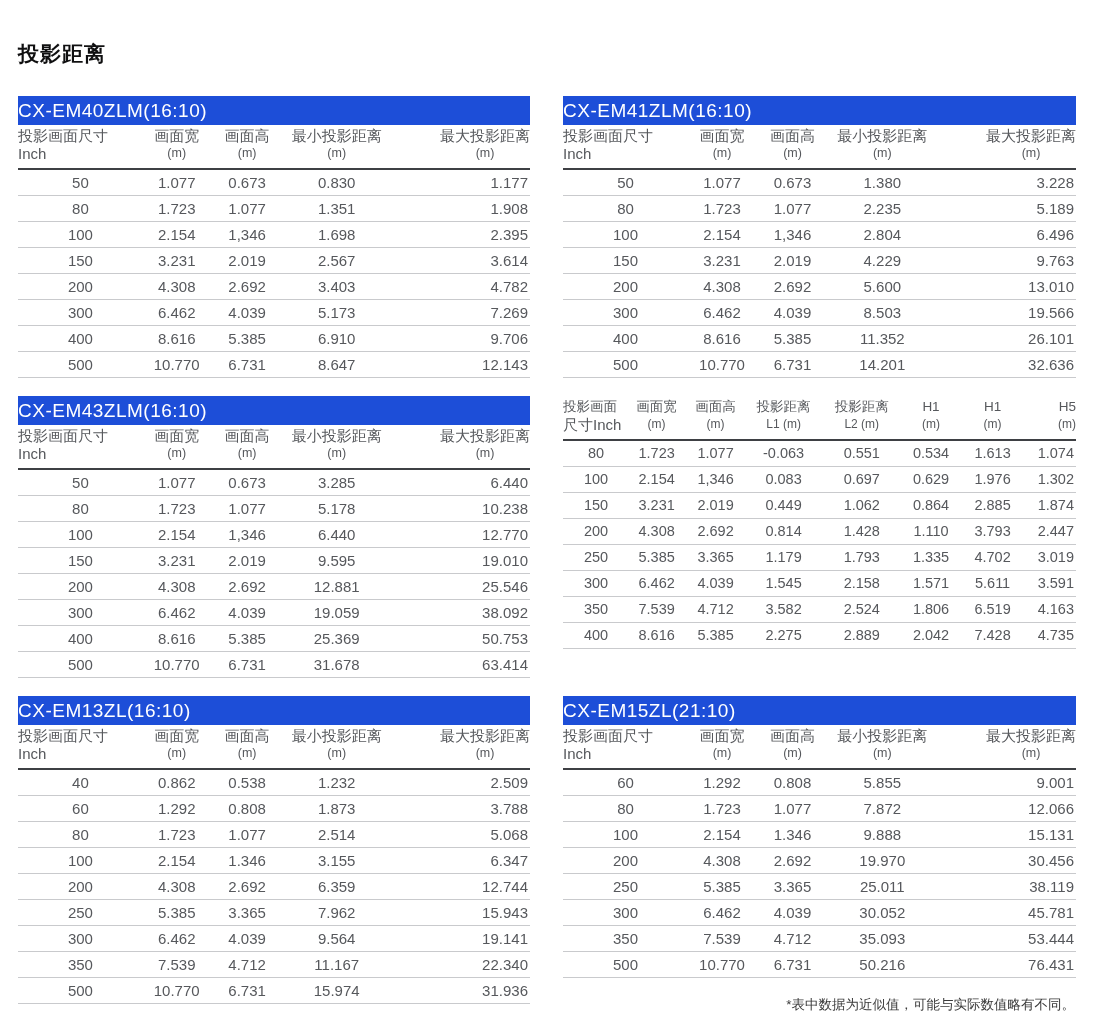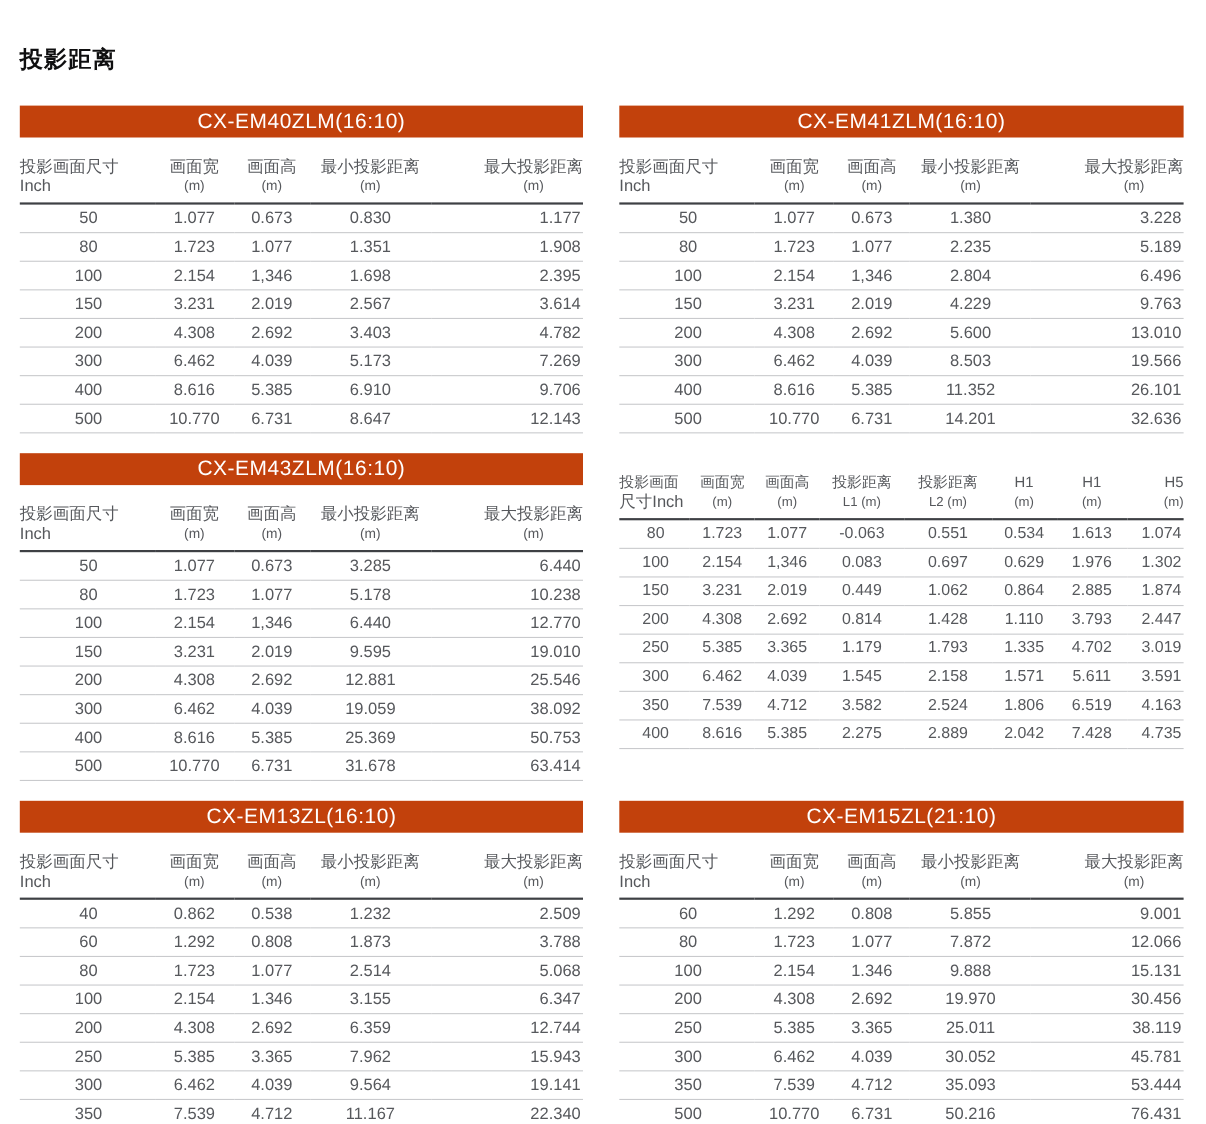--- a/index.html
+++ b/index.html
@@ -1,23 +1,23 @@
 <!DOCTYPE html>
 <html><head>
 <meta charset="utf-8">
 <style>
   * { box-sizing: border-box; margin: 0; padding: 0; }
   html, body { width: 1096px; height: 1022px; background: #ffffff; }
   body { font-family: "Liberation Sans", sans-serif; color: #56585c; overflow: hidden; }
   .page { padding: 16px 18px 0 18px; margin-top: 24px; }
   .page-title { font-size: 21px; font-weight: 700; color: #0f0f10; letter-spacing: 1px; margin-bottom: 28px; }
   .grid { display: grid; grid-template-columns: 512px 513px; column-gap: 33px; row-gap: 18px; align-items: start; }
-  .tbar { height: 29px; line-height: 29px; background: #c2410c; color: #ffffff; text-align: center; font-size: 19px; font-weight: 500; letter-spacing: 0.5px; }
+  .tbar { height: 29px; line-height: 29px; background: #1d4ed8; color: #ffffff; text-align: left; font-size: 19px; font-weight: 500; letter-spacing: 0.5px; }
   table { width: 100%; border-collapse: collapse; table-layout: fixed; }
-  th { font-weight: normal; vertical-align: top; padding-top: 18px; padding-bottom: 5px; border-bottom: 2px solid #3e4044; }
+  th { font-weight: normal; vertical-align: top; padding-top: 2px; padding-bottom: 5px; border-bottom: 2px solid #3e4044; }
   .hw { display: inline-block; }
   .l1 { font-size: 15px; line-height: 18px; color: #56585c; white-space: nowrap; }
   .l2 { font-size: 12.5px; line-height: 16px; color: #56585c; text-align: center; }
   .l2big { font-size: 15px; line-height: 17px; text-align: left; }
   td { height: 25px; line-height: 25px; font-size: 15px; color: #56585c; border-bottom: 1px solid #c9cacd; white-space: nowrap; }
   .al { text-align: left; } .ac { text-align: center; } .ar { text-align: right; }
   td.al { padding-left: 2px; text-align: center; } td.ar { padding-right: 2px; }
   
   .t5 col:nth-child(1) { width: 24%; }
   .t5 col:nth-child(2) { width: 14%; }

